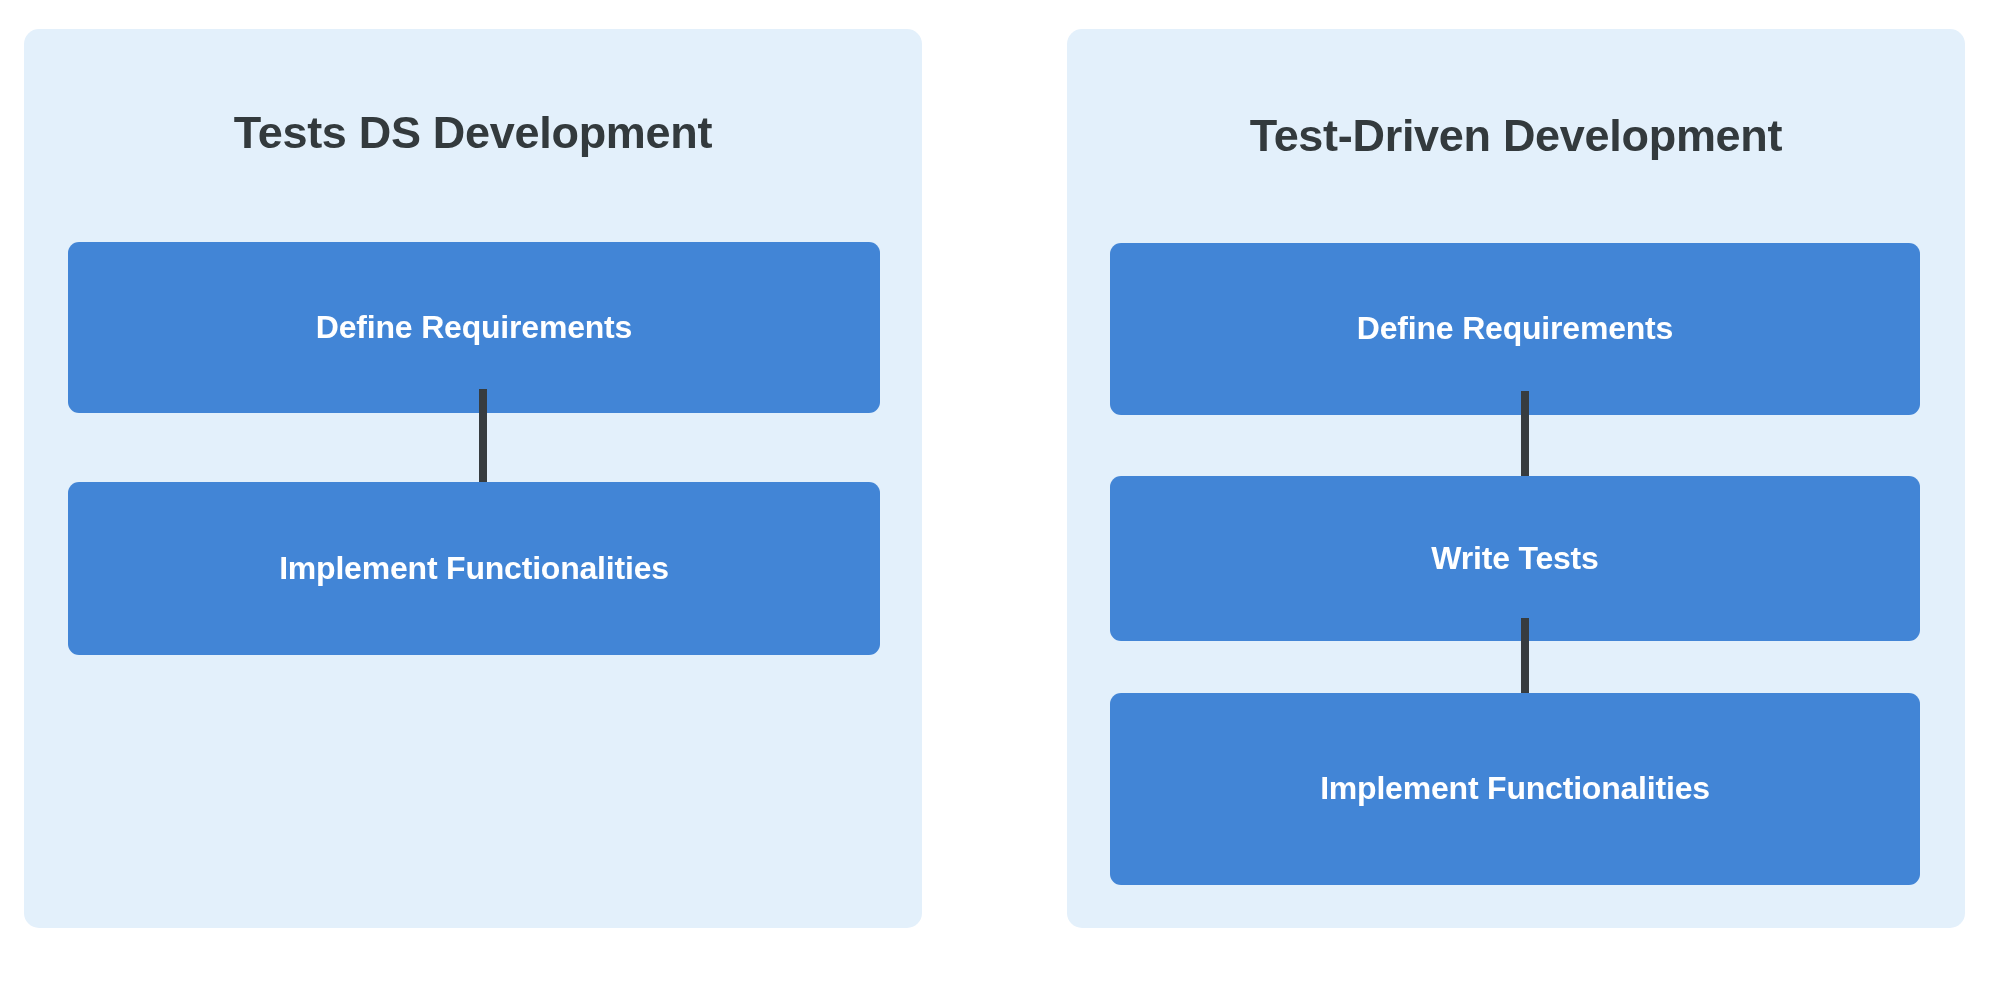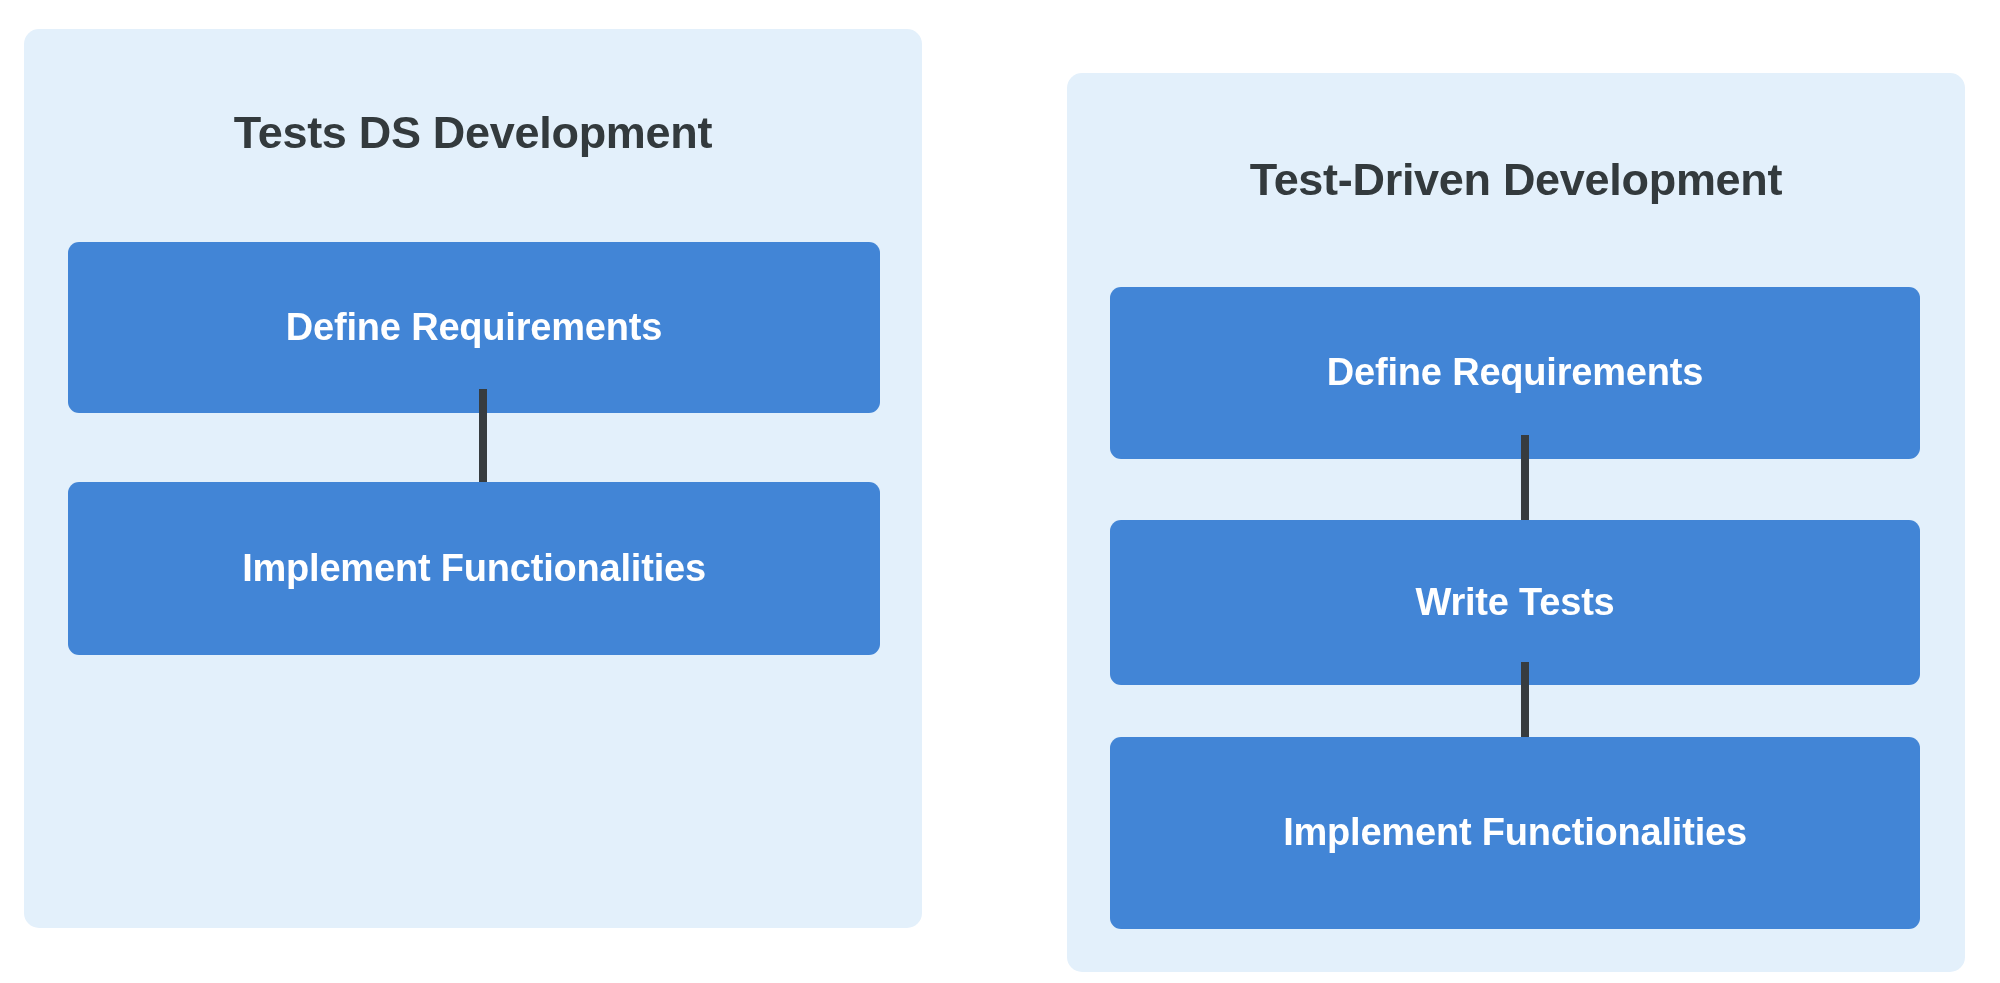--- a/index.html
+++ b/index.html
@@ -28,42 +28,41 @@
     left: 24px;
     top: 29px;
     width: 898px;
     height: 899px;
   }
   .panel-right {
     left: 1067px;
     top: 29px;
     width: 898px;
     height: 899px;
-    margin-top: 44px;
   }
   .panel-title {
     position: absolute;
     left: 0;
     width: 100%;
     text-align: center;
     font-size: 45px;
     font-weight: bold;
     color: #333a3d;
     letter-spacing: -0.3px;
     white-space: nowrap;
   }
   .panel-left .panel-title { top: 78px; }
   .panel-right .panel-title { top: 81px; }
 
   .node {
     position: absolute;
     background: #4285d6;
     border-radius: 11px;
     color: #ffffff;
-    font-size: 38px;
+    font-size: 32px;
     font-weight: bold;
     display: flex;
     align-items: center;
     justify-content: center;
     box-sizing: border-box;
     letter-spacing: -0.2px;
     text-align: center;
     line-height: 1.1;
   }
 

